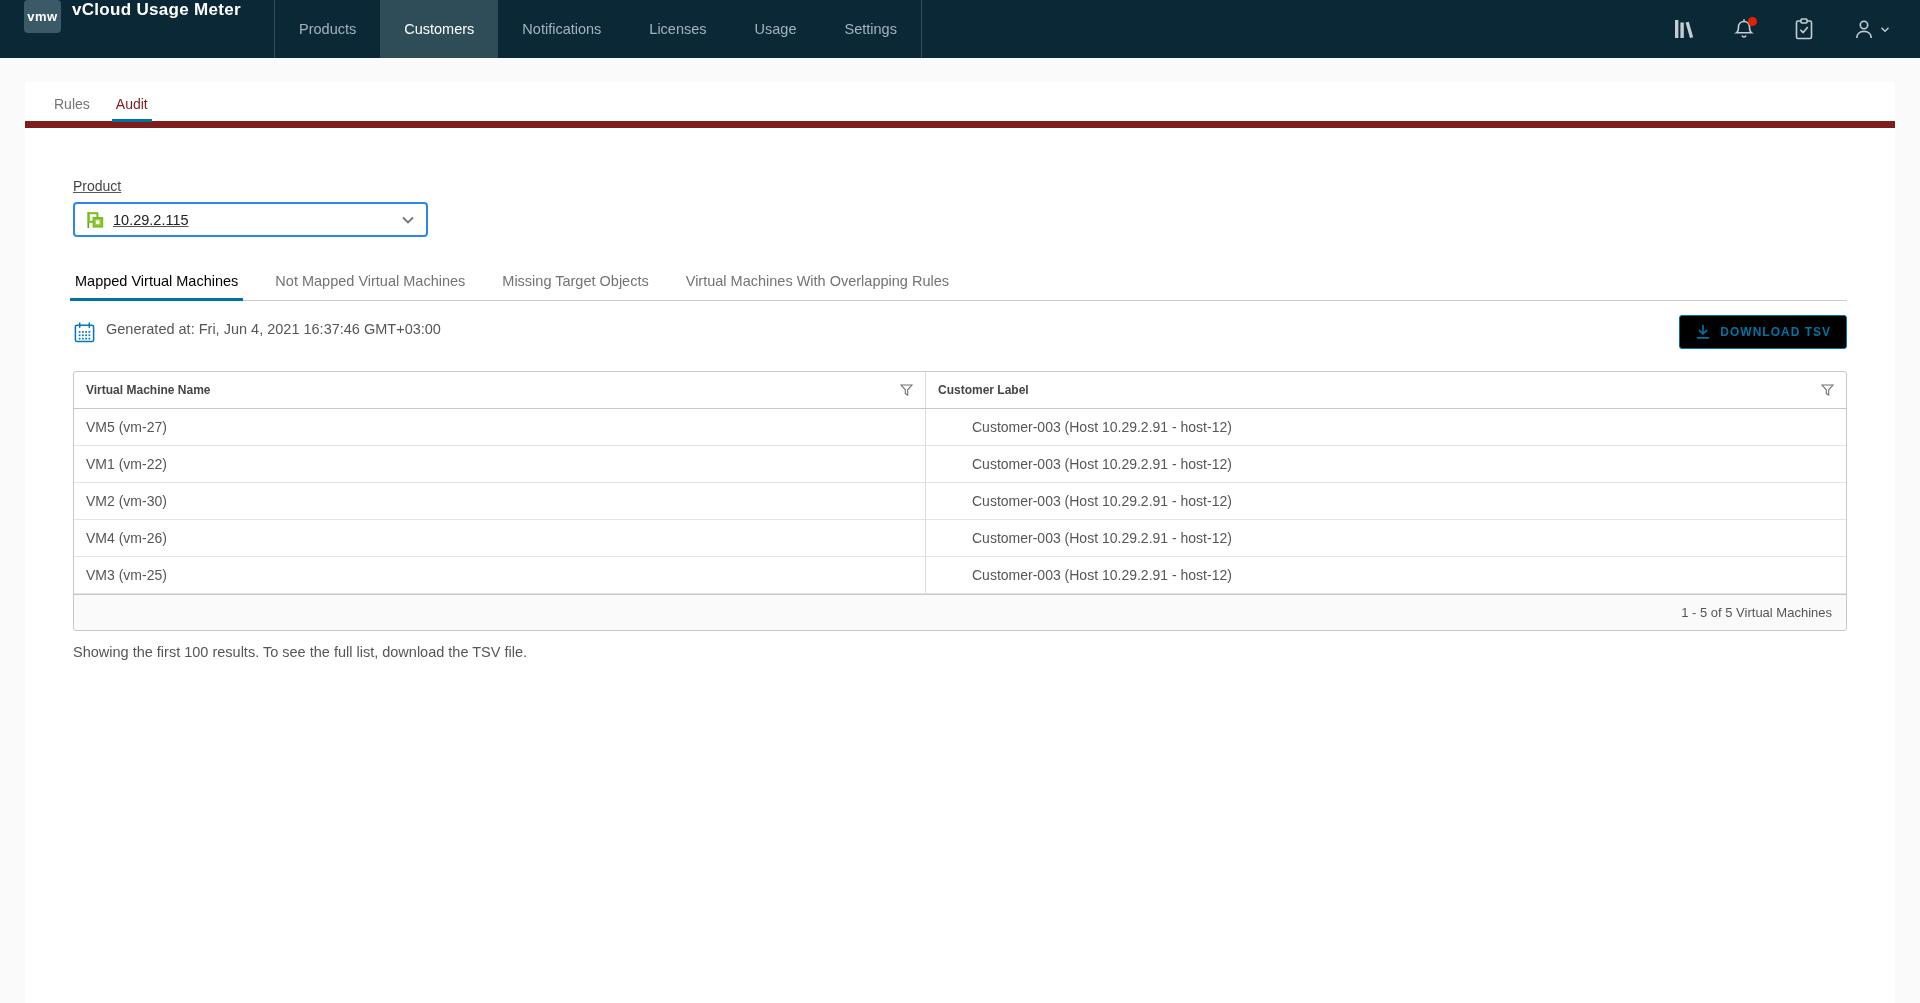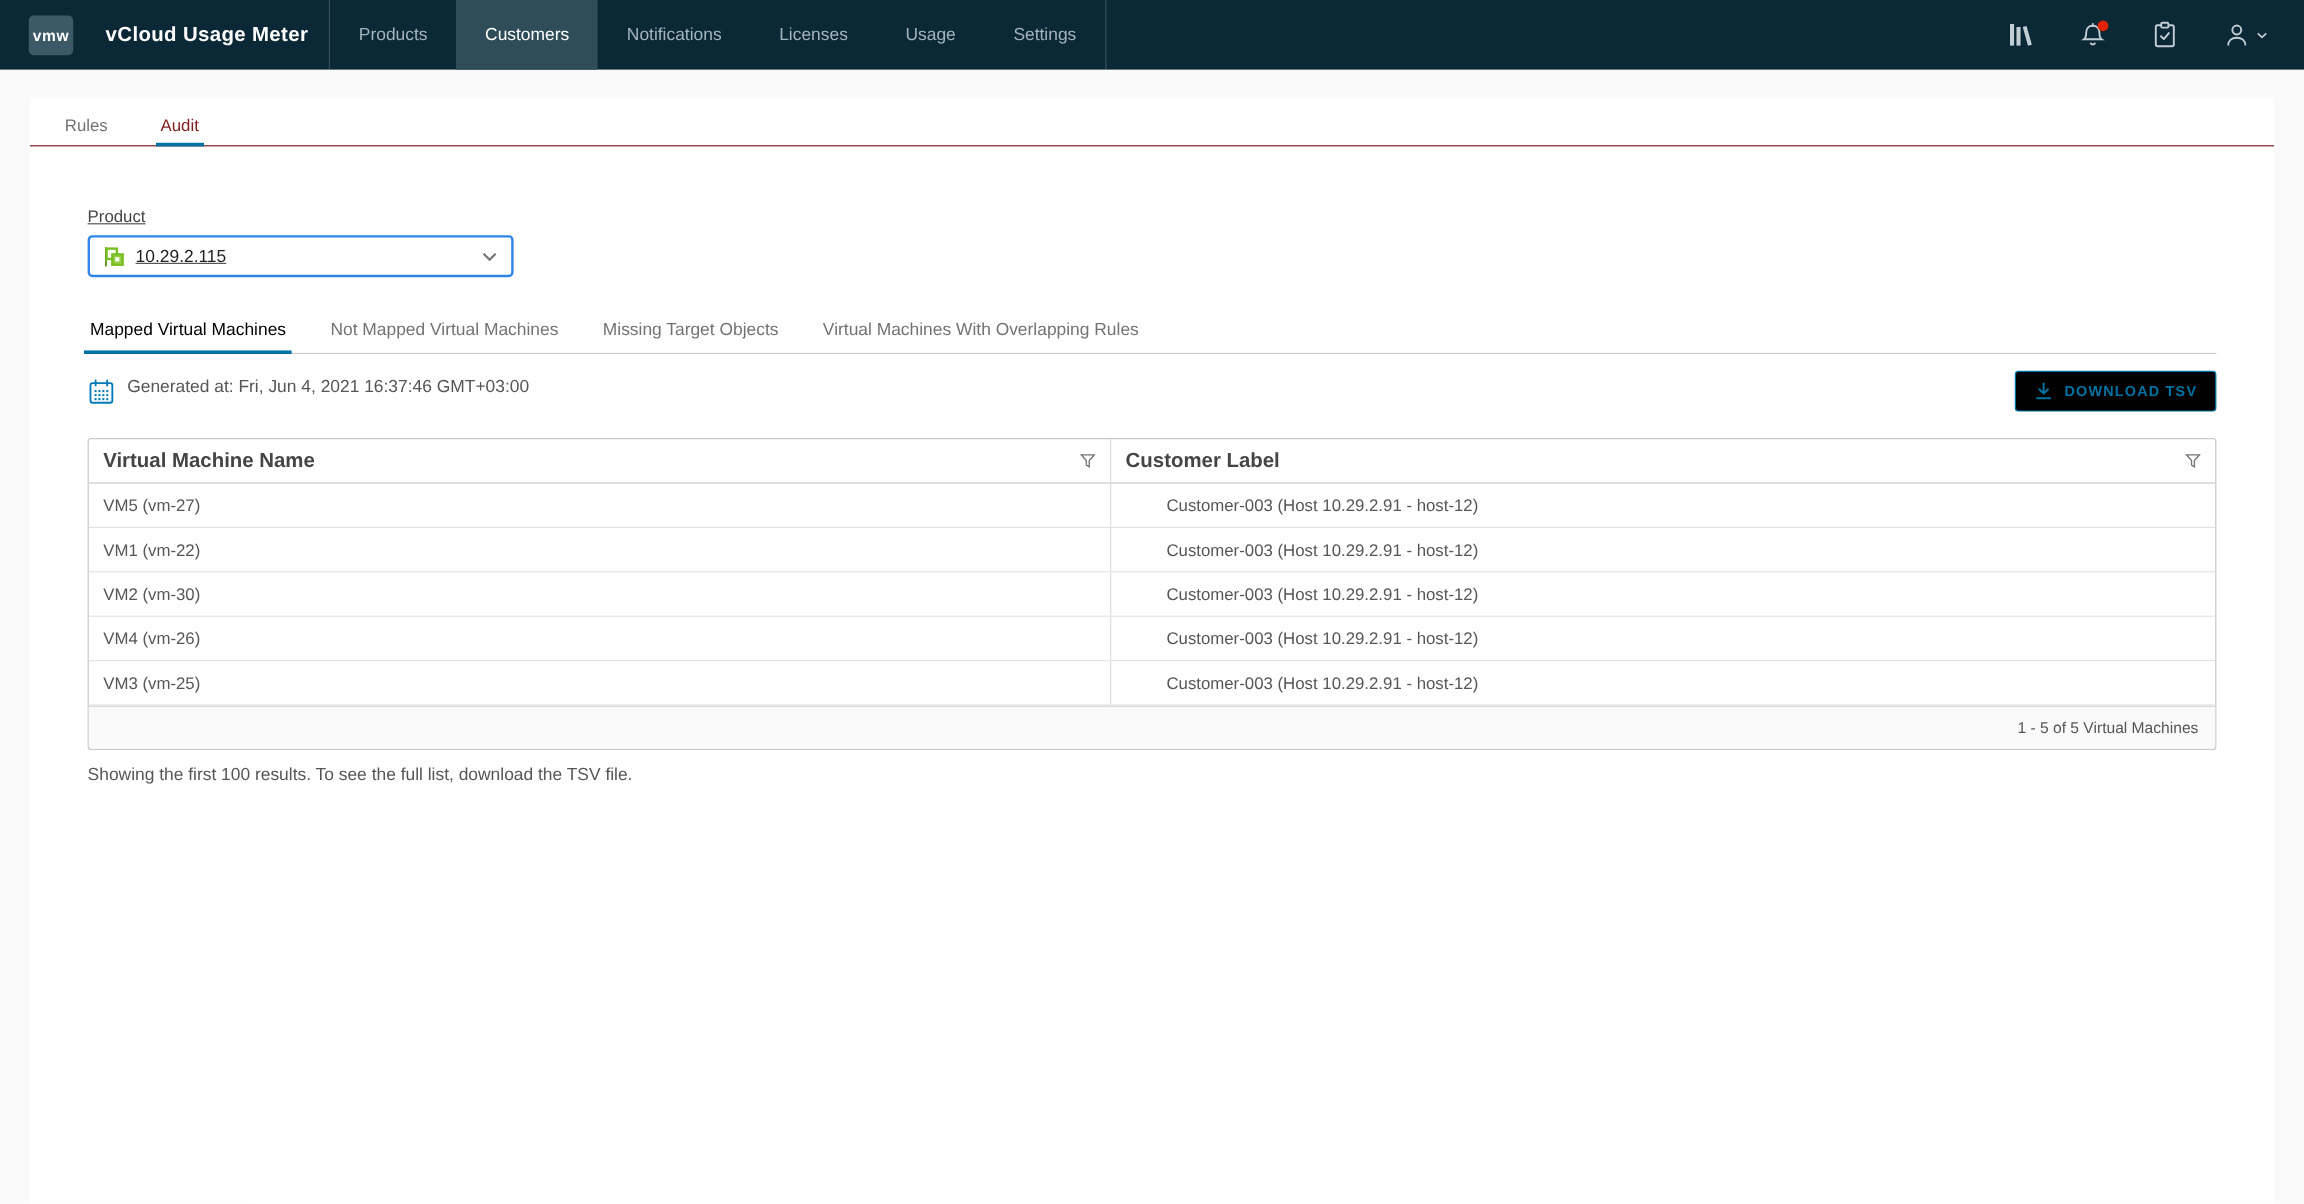--- a/index.html
+++ b/index.html
@@ -13,24 +13,23 @@
   
   .masthead {
     height: 58px;
     background: #0b2836;
     display: flex;
     align-items: stretch;
     color: #fff;
   }
   .brand {
     display: flex;
-    align-items: center;
+    align-items: flex-start;
     width: 274px;
     flex: 0 0 auto;
-    gap: 16px;
   }
   .logo-box {
     margin-left: 24px;
     width: 37px; height: 33px;
     background: #3c5967;
     border-radius: 4px;
     display: flex; align-items: center; justify-content: center;
     font-size: 13px; font-weight: bold; color: #fff;
     letter-spacing: .5px;
   }
@@ -68,23 +67,23 @@
   .user-wrap { display: flex; align-items: center; gap: 4px; cursor: pointer; }
 
   
   .panel {
     margin: 24px 25px 0 25px;
     background: #fff;
     min-height: 921px;
   }
   .page-tabs {
     display: flex;
-    gap: 40px;
+    gap: 22px;
     padding: 0 27px;
-    border-bottom: 1px solid #7f1d1d;
+    border-bottom: 7px solid #7f1d1d;
   }
   .page-tab {
     position: relative;
     padding: 14px 2px 9px 2px;
     font-size: 14px;
     color: #737373;
     cursor: pointer;
   }
   .page-tab.active { color: #7f1d1d; }
   .page-tab.active::after {
@@ -164,21 +163,21 @@
   .datagrid {
     margin-top: 22px;
     border: 1px solid #c8c8c8;
     border-radius: 3px;
     background: #fff;
   }
   .dg-header { display: flex; height: 37px; border-bottom: 1px solid #c8c8c8; }
   .dg-hcell {
     display: flex; align-items: center;
     padding: 0 12px;
-    font-size: 17px; font-weight: bold; color: #454545;
+    font-size: 12px; font-weight: bold; color: #454545;
   }
   .dg-hcell .filter-btn { margin-left: auto; cursor: pointer; display: flex; align-items: center; }
   .col-vm { width: 852px; border-right: 1px solid #dcdcdc; }
   .col-cust { flex: 1; }
   .dg-row { display: flex; height: 37px; border-bottom: 1px solid #e3e3e3; gap: 34px; }
   .dg-row:last-of-type { border-bottom: none; }
   .dg-cell {
     display: flex; align-items: center;
     padding: 0 12px;
     font-size: 14px; color: #565656;

